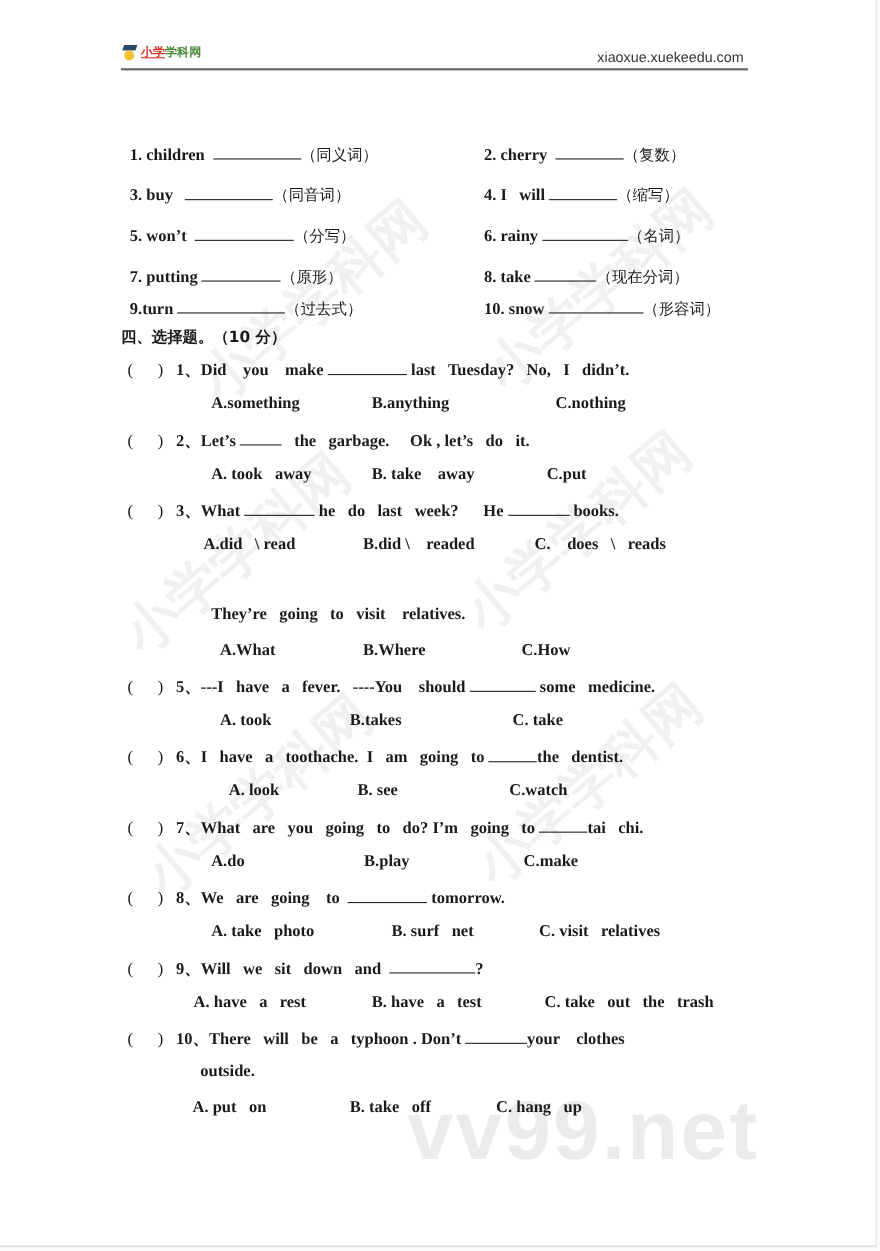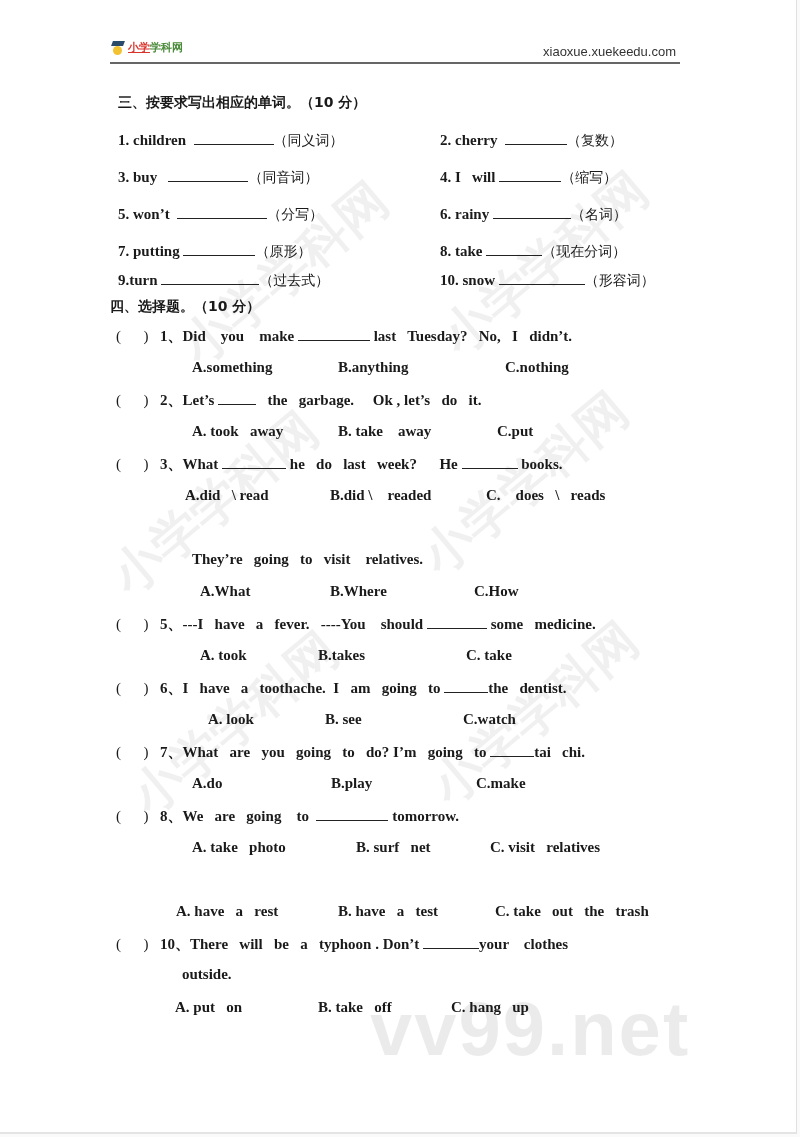--- a/index.html
+++ b/index.html
@@ -48,21 +48,20 @@
     <div class="logo">
       <div class="logo-icon">
           <div class="cap"></div>
           <div class="bulb"></div>
         </div>
       <span class="logo-text"><span class="r">小学</span><span class="g">学科网</span></span>
     </div>
     <div class="site-url">xiaoxue.xuekeedu.com</div>
   </div>
 
-  <div class="line cn" style="left:118px; top:94px;">三、按要求写出相应的单词。（10 分）</div>
 
   <div class="line" style="left:118px; top:132px;"><span>1. children</span>  <span class="blank" style="width:80px;"></span><span class="hint">（同义词）</span></div>
   <div class="line" style="left:440px; top:132px;"><span>2. cherry</span>  <span class="blank" style="width:62px;"></span><span class="hint">（复数）</span></div>
 
   <div class="line" style="left:118px; top:169px;"><span>3. buy</span>   <span class="blank" style="width:80px;"></span><span class="hint">（同音词）</span></div>
   <div class="line" style="left:440px; top:169px;"><span>4. I   will</span> <span class="blank" style="width:62px;"></span><span class="hint">（缩写）</span></div>
 
   <div class="line" style="left:118px; top:206px;"><span>5. won’t</span>  <span class="blank" style="width:90px;"></span><span class="hint">（分写）</span></div>
   <div class="line" style="left:440px; top:206px;"><span>6. rainy</span> <span class="blank" style="width:78px;"></span><span class="hint">（名词）</span></div>
 
@@ -107,20 +106,21 @@
   <div class="line" style="left:116px; top:743px;"><span class="paren">(      )</span><span>7、</span><span>What   are   you   going   to   do? I’m   going   to </span><span class="blank" style="width:44px;"></span><span>tai   chi.</span></div>
   <div class="opt" style="left:192px; top:775px;">A.do</div>
   <div class="opt" style="left:331px; top:775px;">B.play</div>
   <div class="opt" style="left:476px; top:775px;">C.make</div>
 
   <div class="line" style="left:116px; top:807px;"><span class="paren">(      )</span><span>8、</span><span>We   are   going    to  </span><span class="blank" style="width:72px;"></span><span> tomorrow.</span></div>
   <div class="opt" style="left:192px; top:839px;">A. take   photo</div>
   <div class="opt" style="left:356px; top:839px;">B. surf   net</div>
   <div class="opt" style="left:490px; top:839px;">C. visit   relatives</div>
 
+  <div class="line" style="left:116px; top:871px;"><span class="paren">(      )</span><span>9、</span><span>Will   we   sit   down   and  </span><span class="blank" style="width:78px;"></span><span>?</span></div>
   <div class="opt" style="left:176px; top:903px;">A. have   a   rest</div>
   <div class="opt" style="left:338px; top:903px;">B. have   a   test</div>
   <div class="opt" style="left:495px; top:903px;">C. take   out   the   trash</div>
 
   <div class="line" style="left:116px; top:935px;"><span class="paren">(      )</span><span>10、</span><span>There   will   be   a   typhoon . Don’t </span><span class="blank" style="width:56px;"></span><span>your    clothes</span></div>
   <div class="line" style="left:182px; top:966px;">outside.</div>
   <div class="opt" style="left:175px; top:999px;">A. put   on</div>
   <div class="opt" style="left:318px; top:999px;">B. take   off</div>
   <div class="opt" style="left:451px; top:999px;">C. hang   up</div>
 

